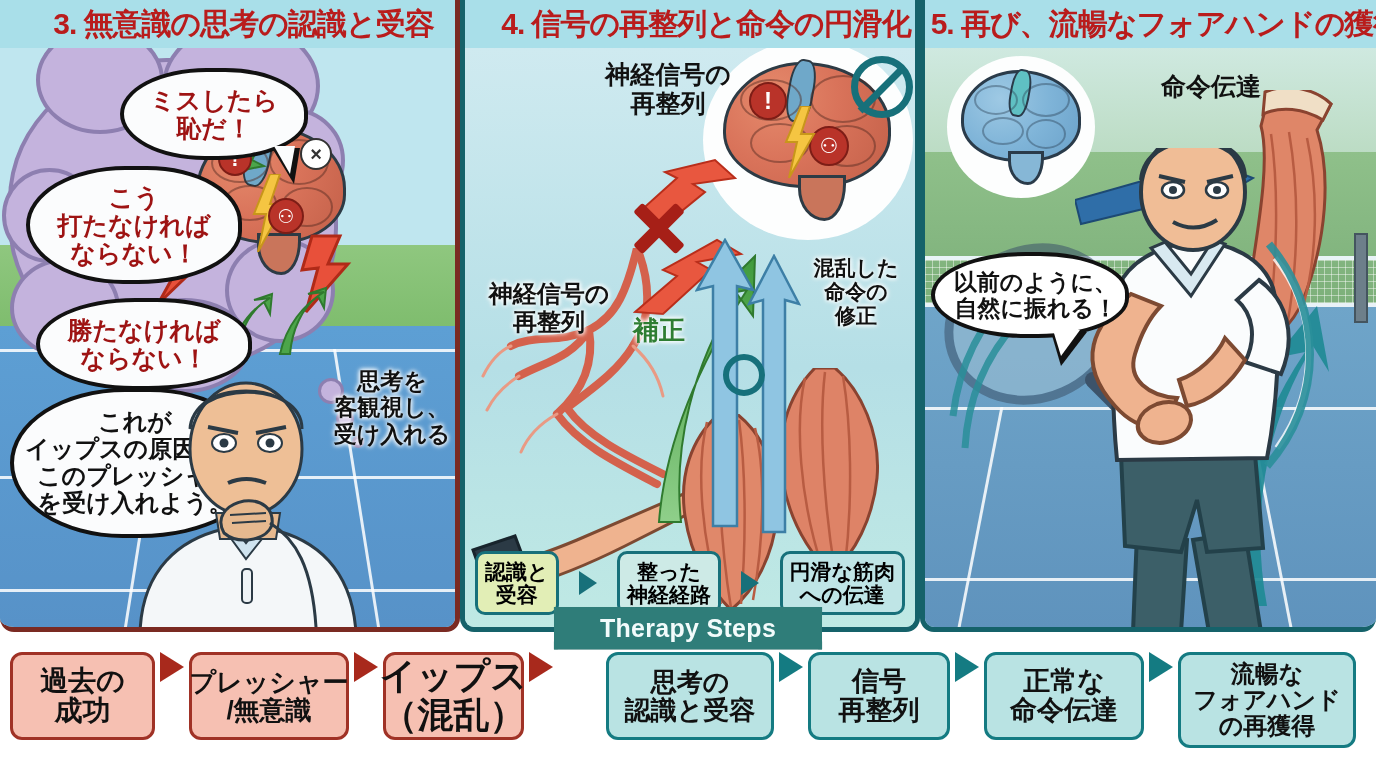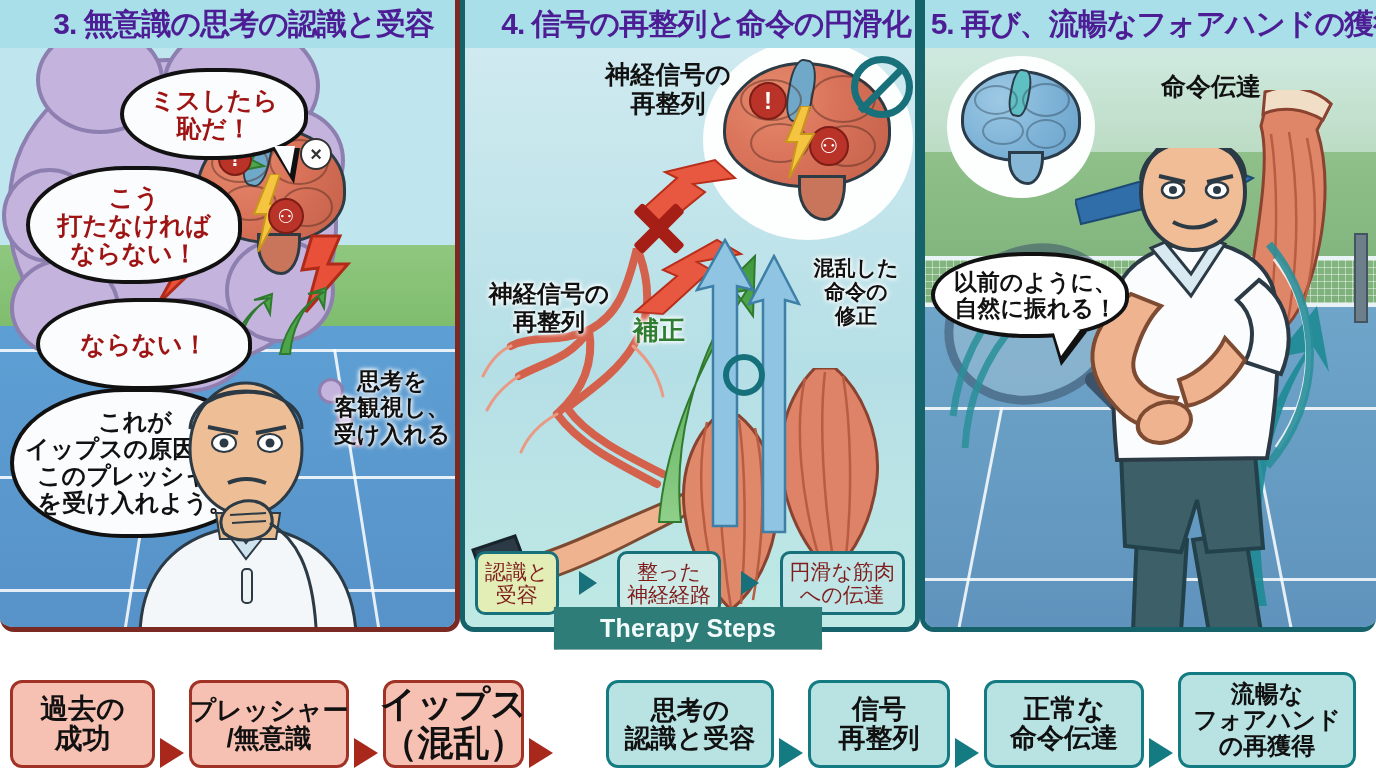--- a/index.html
+++ b/index.html
@@ -29,21 +29,21 @@
   .panel.p5 { width: 456px; border: 5px solid #15626a; border-right:none; border-top:none;}
   .panel.p3 { border-radius: 0 0 14px 14px; }
   .panel.p4 { border-radius: 0 0 14px 14px; }
   .panel.p5 { border-radius: 0 0 14px 14px; }
 
   .panel-title {
     position: relative; z-index: 30;
     height: 48px;
     display: flex; align-items: center; justify-content: center;
     font-size: 30px; font-weight: 700;
-    color: #4c1d95;
+    color: #b91c1c;
     letter-spacing: -1px;
     background: #a9dfe9;
     white-space: nowrap;
     padding-left: 32px;
   }
   .p3 .panel-title { background: #a9dfe9; }
 
   .panel-body {
     position: absolute;
     top: 48px; left: 0; right: 0; bottom: 0;
@@ -219,21 +219,21 @@
   .bigX span:first-child { transform: rotate(45deg); }
   .bigX span:last-child  { transform: rotate(-45deg); }
 
   .step-row {
     position: absolute; z-index: 22;
     left: 10px; bottom: 12px; right: 10px;
     display: flex; align-items: center; justify-content: space-between;
   }
   .step-box {
     border: 3px solid #17707a; border-radius: 10px;
-    font-weight: 400; font-size: 21px; color: #7f1d1d;
+    font-weight: 700; font-size: 21px; color: #000000;
     text-align: center; line-height: 1.1;
     padding: 6px 7px; white-space: nowrap;
   }
   .sb-1 { background: #e2eeb6; }
   .sb-2 { background: #cdeae6; }
   .sb-3 { background: #bfe5e6; }
   .step-arrow {
     width: 0; height: 0;
     border-top: 12px solid transparent;
     border-bottom: 12px solid transparent;
@@ -290,21 +290,21 @@
     background: #2f7d79;
   }
   .banner:before { left: -30px; clip-path: polygon(0 0, 100% 0, 66% 50%, 100% 100%, 0 100%); }
   .banner:after  { right: -30px; clip-path: polygon(0 0, 100% 0, 100% 100%, 0 100%, 34% 50%); }
 
   
   .flow {
     position: absolute;
     left: 0; top: 652px; width: 1376px; height: 116px;
     background: #ffffff;
-    display: flex; align-items: flex-end;
+    display: flex; align-items: flex-start;
     padding: 0 10px;
     z-index: 45;
   }
   .flow-box {
     height: 88px;
     border-radius: 12px;
     display: flex; flex-direction: column;
     align-items: center; justify-content: center;
     text-align: center; line-height: 1.08;
     font-weight: 700; color: #111;
@@ -389,20 +389,21 @@
       <div class="bubble b1 bub-red">
         <div class="ln">ミスしたら</div>
         <div class="ln">恥だ！</div>
       </div>
       <div class="bubble b2 bub-red">
         <div class="ln">こう</div>
         <div class="ln">打たなければ</div>
         <div class="ln">ならない！</div>
       </div>
       <div class="bubble b3 bub-red">
+        <div class="ln">勝たなければ</div>
         <div class="ln">ならない！</div>
       </div>
       <div class="bub-tail bub-tail-4"></div>
       <div class="bub-tail bub-tail-4b"></div>
       <div class="bubble b4 bub-black">
         <div class="ln">これが</div>
         <div class="ln">イップスの原因だ。</div>
         <div class="ln">このプレッシャー</div>
         <div class="ln">を受け入れよう。</div>
       </div>

